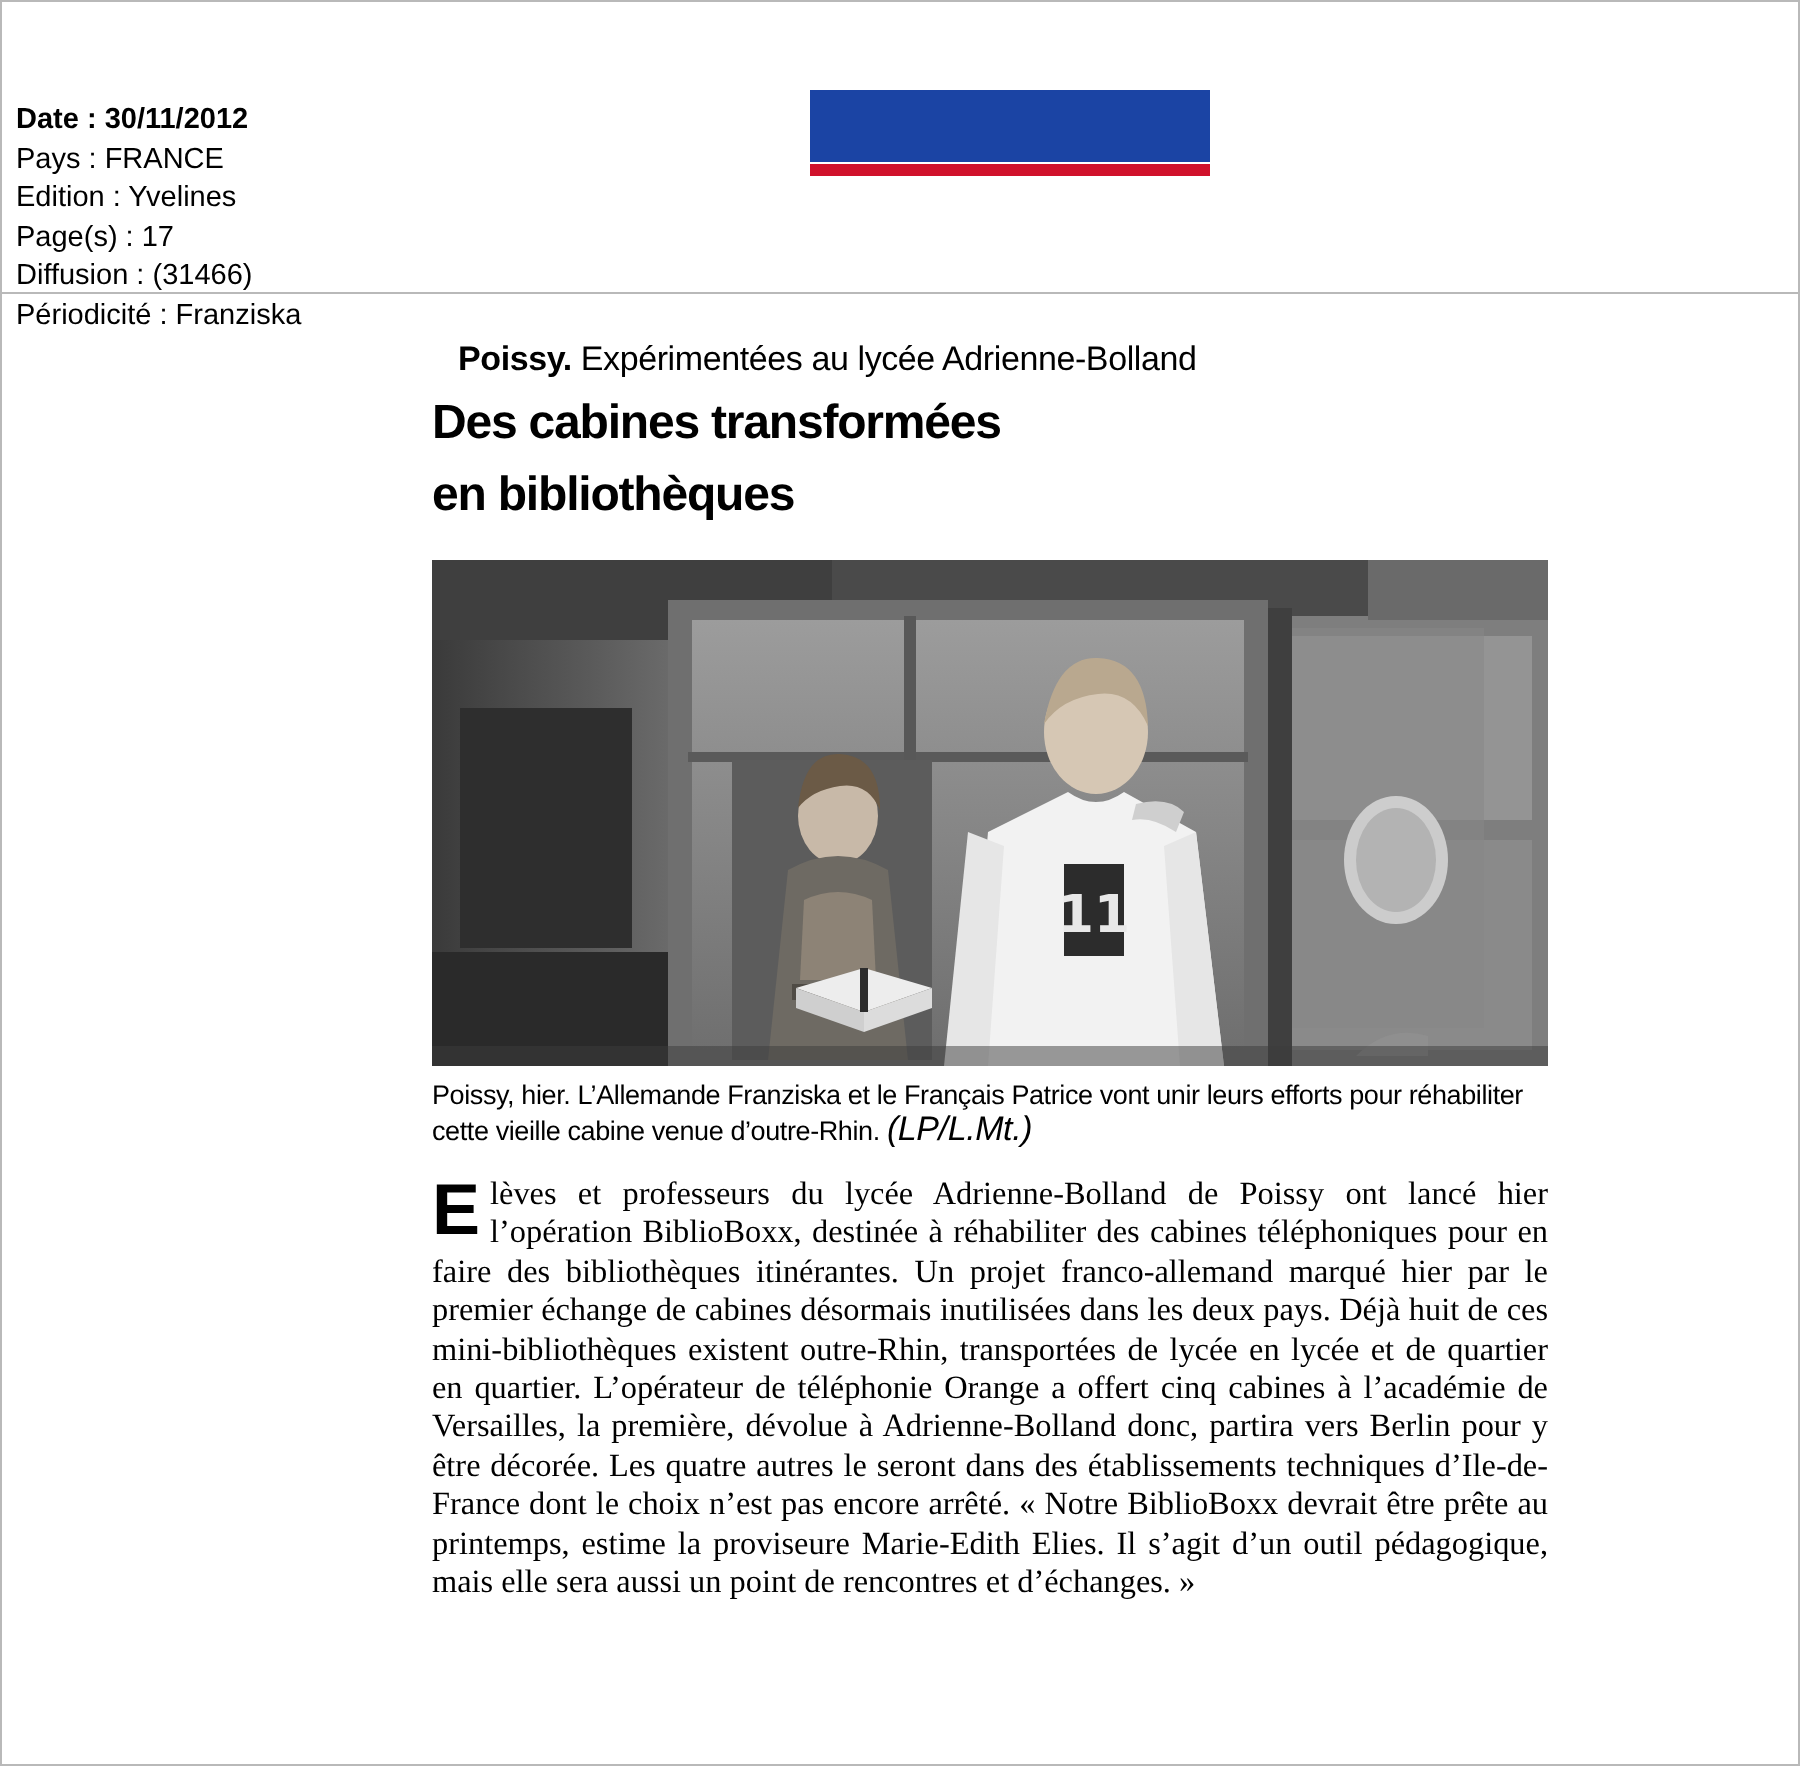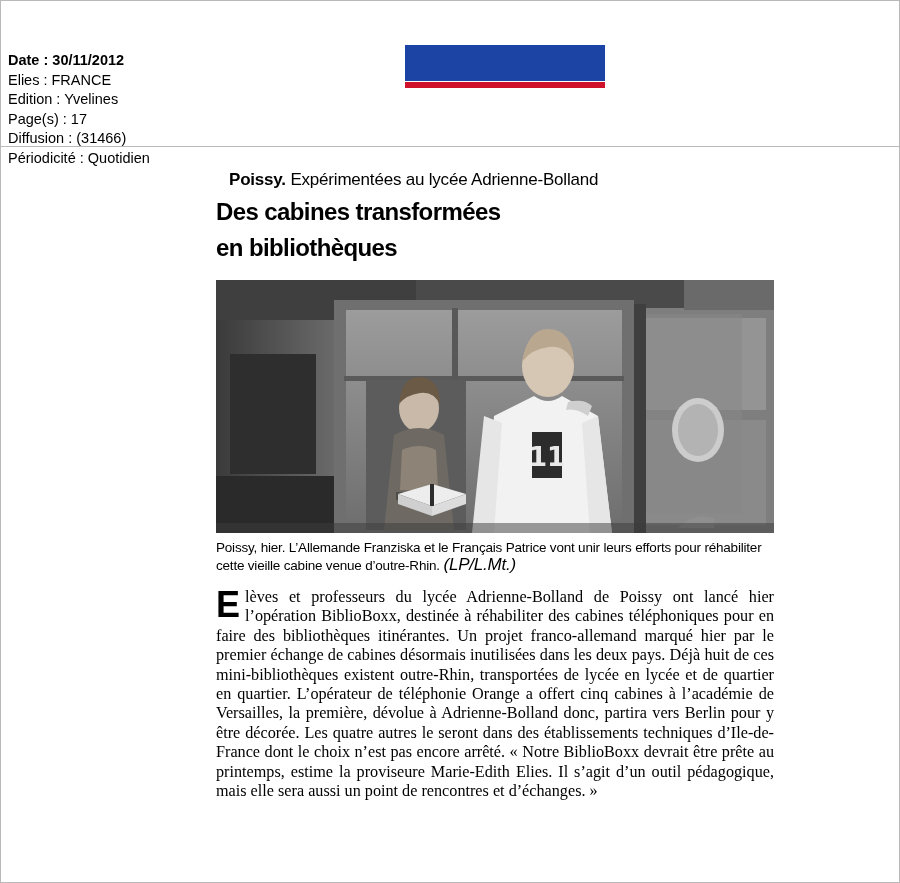--- a/index.html
+++ b/index.html
@@ -154,25 +154,25 @@
 </style>
 </head>
 <body>
 
 <div class="page">
 
   <div class="header">
 
     <div class="meta">
       <div class="row bold">Date : 30/11/2012</div>
-      <div class="row">Elies : FRANCE</div>
+      <div class="row">Pays : FRANCE</div>
       <div class="row">Edition : Yvelines</div>
       <div class="row">Page(s) : 17</div>
       <div class="row">Diffusion : (31466)</div>
-      <div class="row">Périodicité : Quotidien</div>
+      <div class="row">Périodicité : Franziska</div>
     </div>
 
     <div class="logo-wrap">
       <div class="logo-box"></div>
       <div class="logo-underline"></div>
     </div>
 
   </div>
 
   <div class="article">

